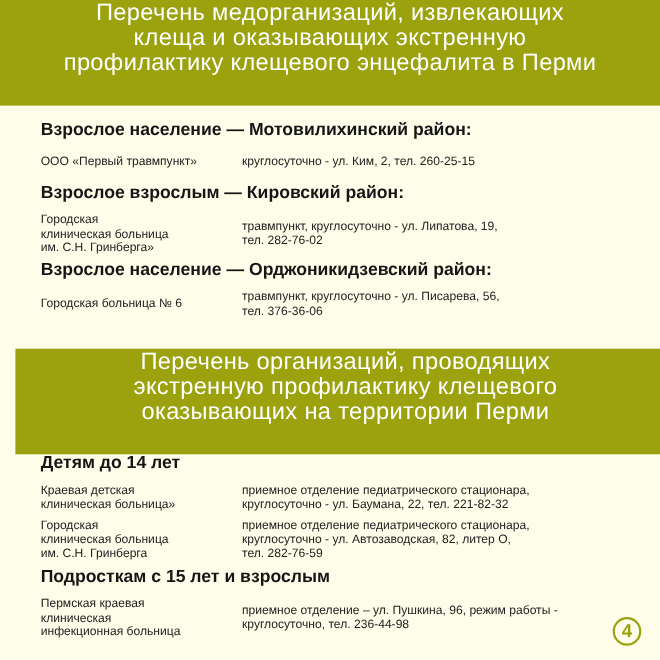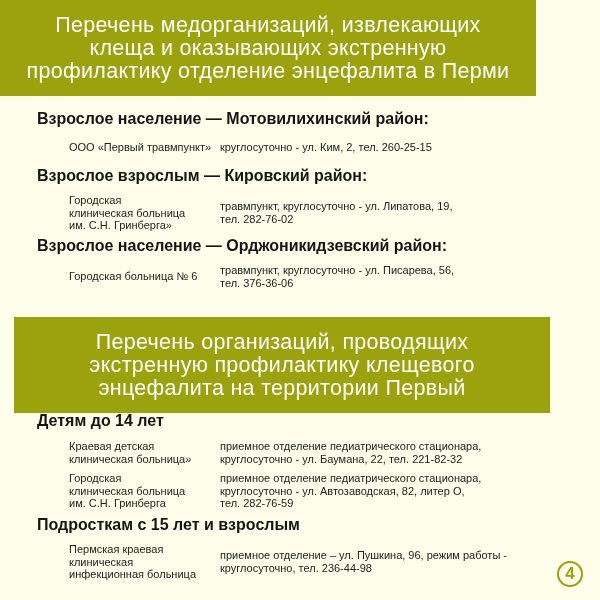--- a/index.html
+++ b/index.html
@@ -4,23 +4,23 @@
   <style>
     html, body { margin: 0; padding: 0; }
     body {
       width: 600px; height: 600px; overflow: hidden;
       background: #fdfde9;
       font-family: "Liberation Sans", "DejaVu Sans", sans-serif;
       color: #1c1c1c;
       position: relative;
     }
     .band {
-      position: absolute; left: 0; width: 536px;
+      position: absolute; left: 0; width: 600px;
       background: #9ba20d;
-      display: flex; align-items: center; justify-content: center;
+      display: flex; justify-content: center;
       color: #ffffff;
       text-align: center;
     }
     .band-title {
       font-size: 21.5px; line-height: 23px; font-weight: 500;
       letter-spacing: 0.3px;
       margin: 0;
     }
     .band-title span { display: block; }
     #band1 { top: 0; height: 96px; }
@@ -28,41 +28,41 @@
     .h {
       position: absolute; left: 37px;
       font-size: 16px; font-weight: bold; color: #151515;
       white-space: nowrap; margin: 0;
     }
     .c1, .c2 {
       position: absolute;
       font-size: 11px; line-height: 12.5px; color: #222;
       white-space: nowrap;
     }
-    .c1 { left: 37px; margin-left: 32px; }
+    .c1 { left: 37px; }
     .c2 { left: 220px; }
     .ln { display: block; }
 
     #page-num {
       position: absolute; left: 557px; top: 561px;
       width: 26px; height: 26px; border-radius: 50%;
       border: 2.5px solid #9ba20d;
       color: #9ba20d; font-weight: bold; font-size: 17px;
       display: flex; align-items: center; justify-content: center;
       box-sizing: border-box;
     }
   </style>
 </head>
 <body>
 
 <div id="band1" class="band">
   <h1 class="band-title">
     <span>Перечень медорганизаций, извлекающих</span>
     <span>клеща и оказывающих экстренную</span>
-    <span>профилактику отделение энцефалита в Перми</span>
+    <span>профилактику клещевого энцефалита в Перми</span>
   </h1>
 </div>
 
 <div>
   <h2 class="h" style="top:110px">Взрослое население — Мотовилихинский район:</h2>
   <div class="c1" style="top:141px">
     <span class="ln">ООО «Первый травмпункт»</span>
   </div>
   <div class="c2" style="top:141px">
     <span class="ln">круглосуточно - ул. Ким, 2, тел. 260-25-15</span>
@@ -86,21 +86,21 @@
   <div class="c2" style="top:264px">
     <span class="ln">травмпункт, круглосуточно - ул. Писарева, 56,</span>
     <span class="ln">тел. 376-36-06</span>
   </div>
 </div>
 
 <div id="band2" class="band">
   <h1 class="band-title">
     <span>Перечень организаций, проводящих</span>
     <span>экстренную профилактику клещевого</span>
-    <span>энцефалита на территории Первый</span>
+    <span>оказывающих на территории Перми</span>
   </h1>
 </div>
 
 <div>
   <h2 class="h" style="top:412px">Детям до 14 лет</h2>
   <div class="c1" style="top:440px">
     <span class="ln">Краевая детская</span>
     <span class="ln">клиническая больница»</span>
   </div>
   <div class="c2" style="top:440px">

